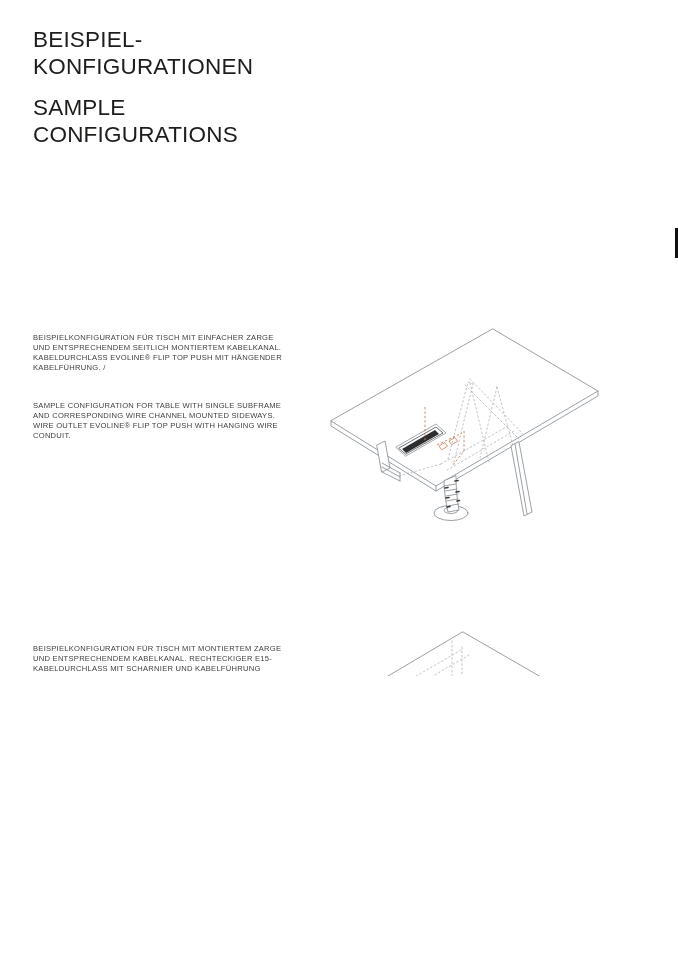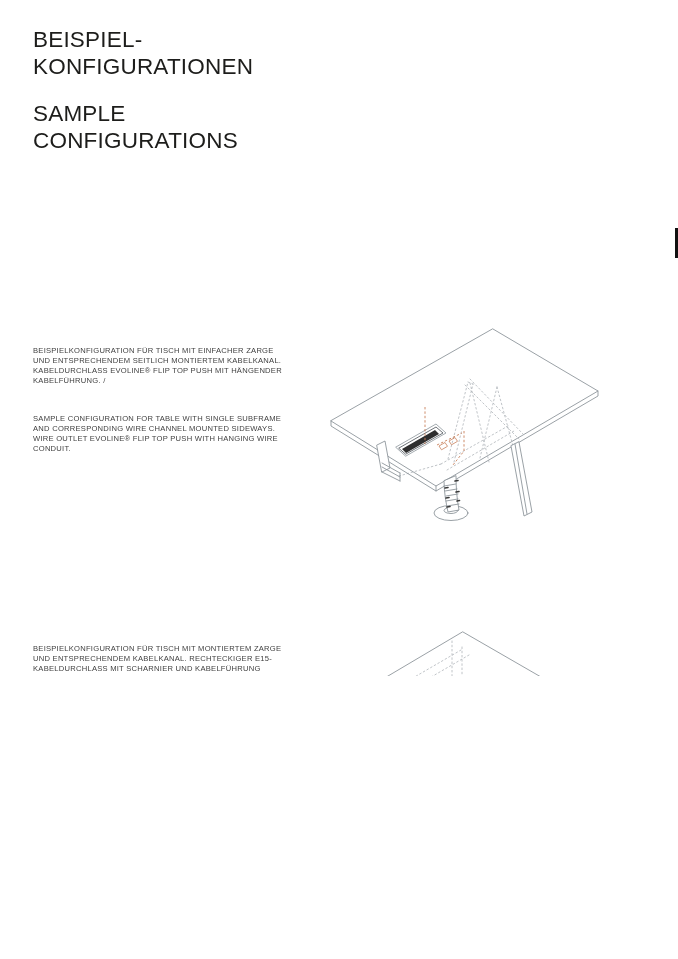--- a/index.html
+++ b/index.html
@@ -10,23 +10,23 @@
     font-family:"Liberation Sans", sans-serif;
     overflow:hidden;
   }
   .title {
     position:absolute; left:33px;
     font-size:22.5px; line-height:26.5px;
     letter-spacing:0.2px; font-weight:400;
     color:#1d1d1b; white-space:pre-line;
   }
   #title-de { top:27px; }
-  #title-en { top:101px; }
+  #title-en { top:95px; }
   .section { position:absolute; left:33px; width:272px; }
-  #section-1 { top:346px; }
+  #section-1 { top:333px; }
   #section-2 { top:644px; }
   .desc {
     font-size:7.6px; line-height:10px;
     letter-spacing:0.25px; color:#404040;
     white-space:pre-line;
   }
   .desc.en { margin-top:28px; }
   .illustration { position:absolute; }
   #illustration-1 { left:325px; top:318px; }
   #illustration-2 { left:328px; top:625px; }

